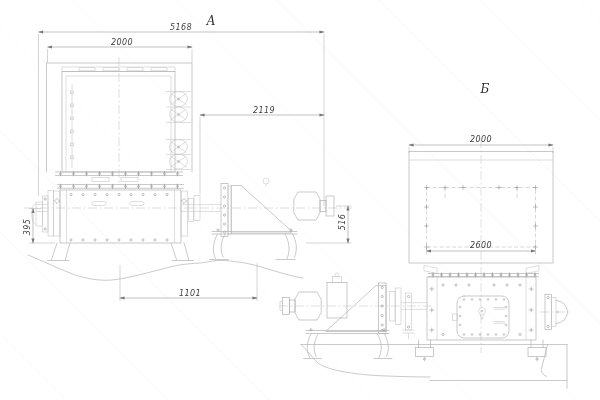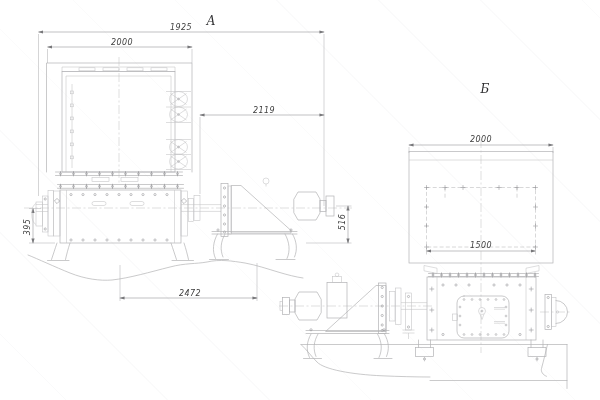--- a/index.html
+++ b/index.html
@@ -359,22 +359,22 @@
         <path class="s1" d="M301,344.5 C307,350 311,356 317,362 C324,369.5 352,374.5 382,375.8 C398,376.5 416,377 430,377"></path>
         <path class="s1" d="M430,380.5 H567 M567,344.5 V388.5"></path>
         <path class="s1" d="M547.5,344.5 C545.5,353 543.5,361 541.5,368.5 C540.8,371.5 542.5,374.8 546.5,376.3"></path>
       </g>
     </g>
   </svg>
 
   <span class="view-label" style="left:211px;top:21px">А</span>
   <span class="view-label" style="left:485px;top:89px">Б</span>
 
-  <span class="dim-label" style="left:181px;top:27px">1925</span>
+  <span class="dim-label" style="left:181px;top:27px">5168</span>
   <span class="dim-label" style="left:122px;top:42px">2000</span>
   <span class="dim-label" style="left:264px;top:110px">2119</span>
   <span class="dim-label rot" style="left:27px;top:227px">395</span>
-  <span class="dim-label" style="left:190px;top:293px">2472</span>
+  <span class="dim-label" style="left:190px;top:293px">1101</span>
   <span class="dim-label rot" style="left:342px;top:222px">516</span>
 
   <span class="dim-label" style="left:481px;top:139px">2000</span>
-  <span class="dim-label" style="left:481px;top:245px">1500</span>
+  <span class="dim-label" style="left:481px;top:245px">2600</span>
 </div>
 
 </body></html>

